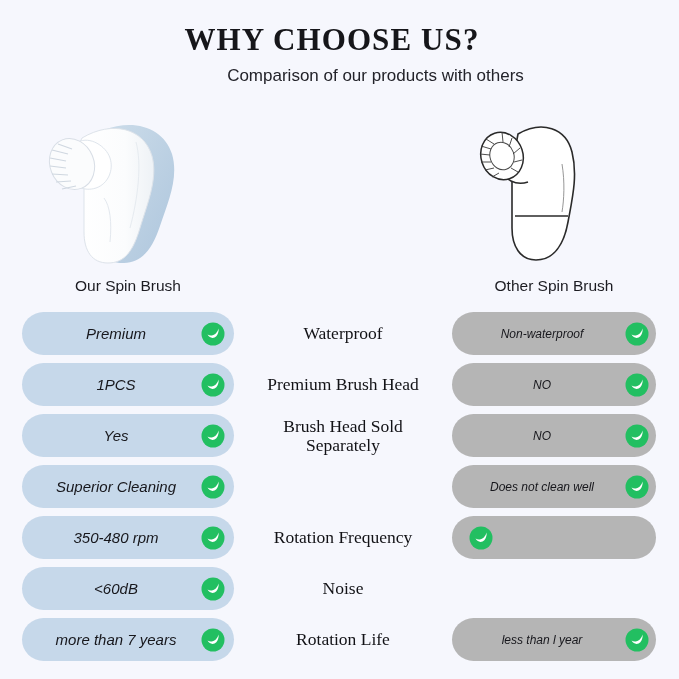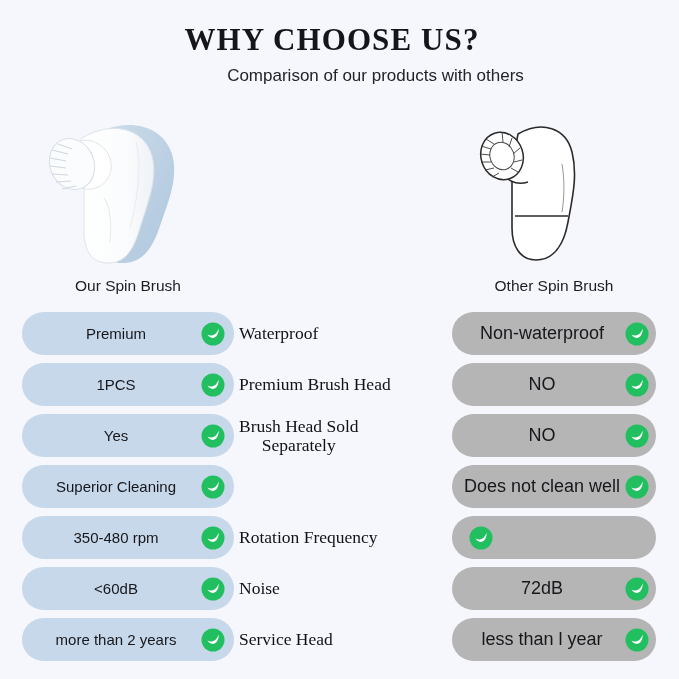--- a/index.html
+++ b/index.html
@@ -93,20 +93,21 @@
     height: 51px;
   }
   .pill {
     position: absolute;
     top: 0;
     height: 43px;
     border-radius: 22px;
     display: flex;
     align-items: center;
     box-sizing: border-box;
+    font-style: italic;
   }
   .pill.left {
     left: 22px;
     width: 212px;
     background: #c6d8ea;
     padding: 0 8px 0 14px;
   }
   .pill.right {
     left: 452px;
     width: 204px;
@@ -115,37 +116,38 @@
   }
   .pill-text {
     flex: 1 1 auto;
     text-align: center;
     font-family: "Liberation Sans", sans-serif;
     font-size: 15px;
     color: #17171c;
     white-space: nowrap;
     overflow: hidden;
   }
-  .pill.right .pill-text { font-size: 18px; }
+  .pill.right .pill-text { font-size: 12px; }
   .check {
     flex: 0 0 auto;
     width: 26px;
     height: 26px;
     margin-left: 4px;
     display: block;
   }
 
   .feature {
     position: absolute;
     left: 239px;
     width: 208px;
     top: 0;
     height: 43px;
     display: flex;
     align-items: center;
+    justify-content: center;
     text-align: center;
     font-family: "Liberation Serif", serif;
     font-size: 17.5px;
     line-height: 19px;
     color: #121216;
   }
 </style>
 </head>
 <body>
 
@@ -312,38 +314,31 @@
         <div class="pill left">
           <span class="pill-text">&lt;60dB</span>
           <svg class="check" viewBox="0 0 26 26">
             <circle cx="13" cy="13" r="11.5" fill="#22bf61"></circle>
             <path d="M7.5 13.6 C9.4 16.6 12.0 17.6 14.6 16.4 C17.3 15.2 18.6 12.0 18.8 7.4 C17.2 11.6 14.8 14.0 11.9 14.4 C10.3 14.6 8.9 14.3 7.5 13.6 Z" fill="#ffffff"></path>
           </svg>
         </div>
         <div class="feature">
           <span>Noise</span>
         </div>
-        <div class="pill right">
-          <span class="pill-text">72dB</span>
-          <svg class="check" viewBox="0 0 26 26">
-            <circle cx="13" cy="13" r="11.5" fill="#22bf61"></circle>
-            <path d="M7.5 13.6 C9.4 16.6 12.0 17.6 14.6 16.4 C17.3 15.2 18.6 12.0 18.8 7.4 C17.2 11.6 14.8 14.0 11.9 14.4 C10.3 14.6 8.9 14.3 7.5 13.6 Z" fill="#ffffff"></path>
-          </svg>
-        </div>
-      </div>
-      <div class="row">
-        <div class="pill left">
-          <span class="pill-text">more than 2 years</span>
-          <svg class="check" viewBox="0 0 26 26">
-            <circle cx="13" cy="13" r="11.5" fill="#22bf61"></circle>
-            <path d="M7.5 13.6 C9.4 16.6 12.0 17.6 14.6 16.4 C17.3 15.2 18.6 12.0 18.8 7.4 C17.2 11.6 14.8 14.0 11.9 14.4 C10.3 14.6 8.9 14.3 7.5 13.6 Z" fill="#ffffff"></path>
-          </svg>
-        </div>
-        <div class="feature">
-          <span>Service Head</span>
+      </div>
+      <div class="row">
+        <div class="pill left">
+          <span class="pill-text">more than 7 years</span>
+          <svg class="check" viewBox="0 0 26 26">
+            <circle cx="13" cy="13" r="11.5" fill="#22bf61"></circle>
+            <path d="M7.5 13.6 C9.4 16.6 12.0 17.6 14.6 16.4 C17.3 15.2 18.6 12.0 18.8 7.4 C17.2 11.6 14.8 14.0 11.9 14.4 C10.3 14.6 8.9 14.3 7.5 13.6 Z" fill="#ffffff"></path>
+          </svg>
+        </div>
+        <div class="feature">
+          <span>Rotation Life</span>
         </div>
         <div class="pill right">
           <span class="pill-text">less than l year</span>
           <svg class="check" viewBox="0 0 26 26">
             <circle cx="13" cy="13" r="11.5" fill="#22bf61"></circle>
             <path d="M7.5 13.6 C9.4 16.6 12.0 17.6 14.6 16.4 C17.3 15.2 18.6 12.0 18.8 7.4 C17.2 11.6 14.8 14.0 11.9 14.4 C10.3 14.6 8.9 14.3 7.5 13.6 Z" fill="#ffffff"></path>
           </svg>
         </div>
       </div>
     </div>

